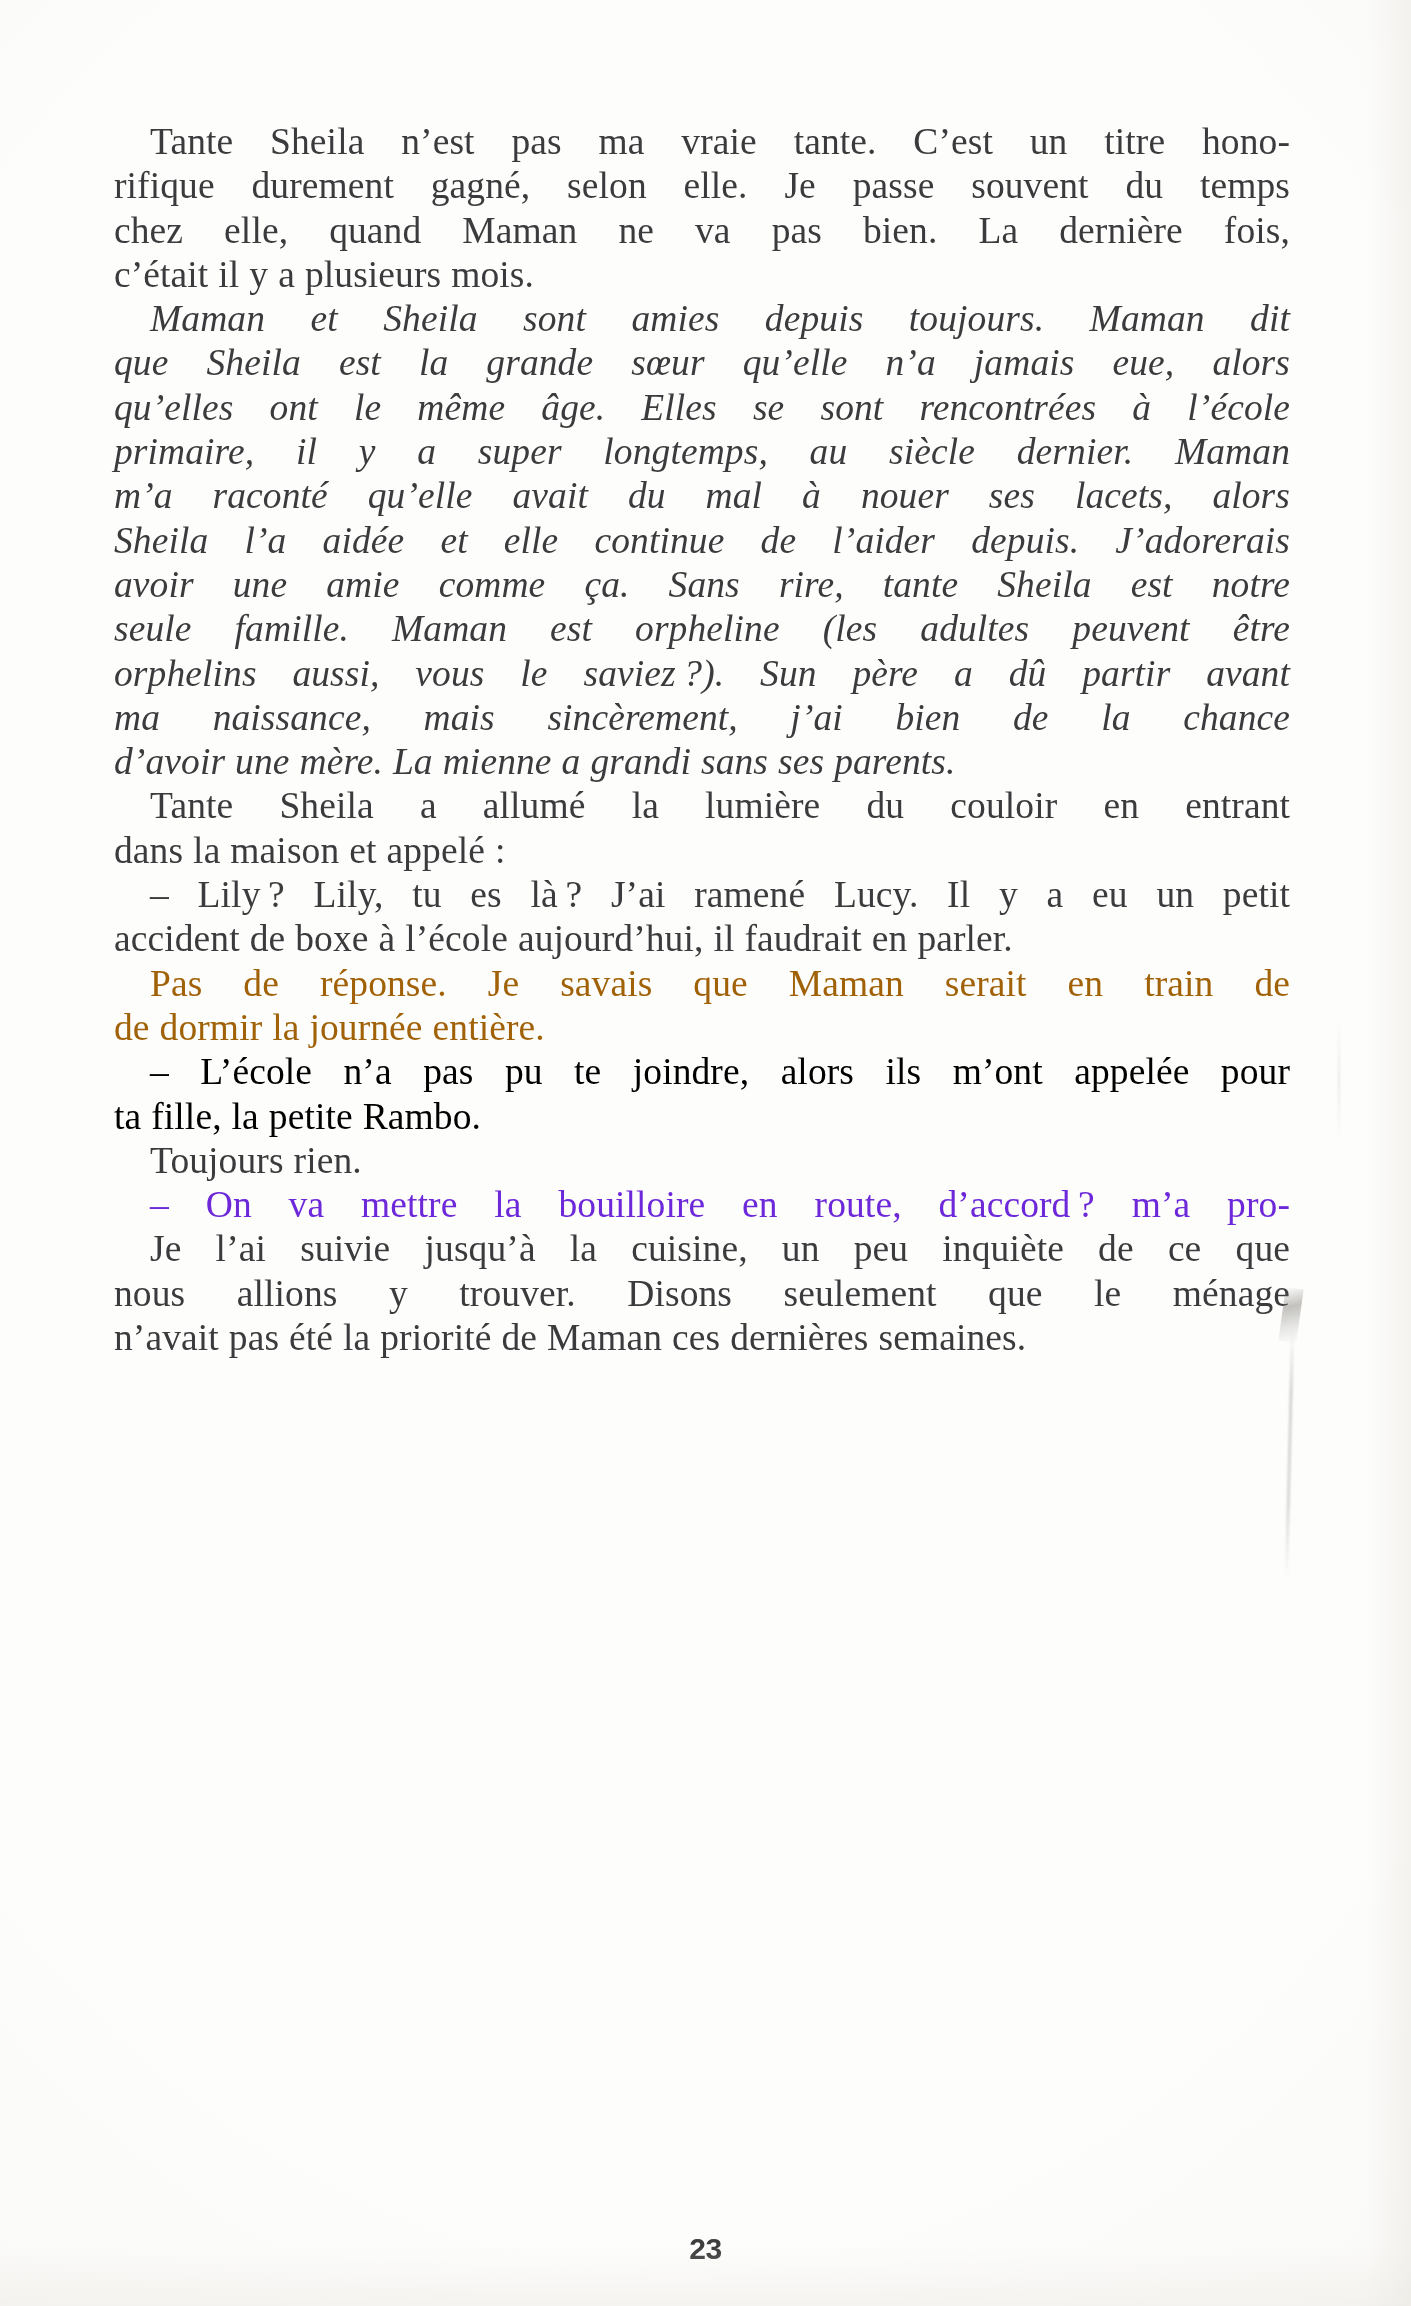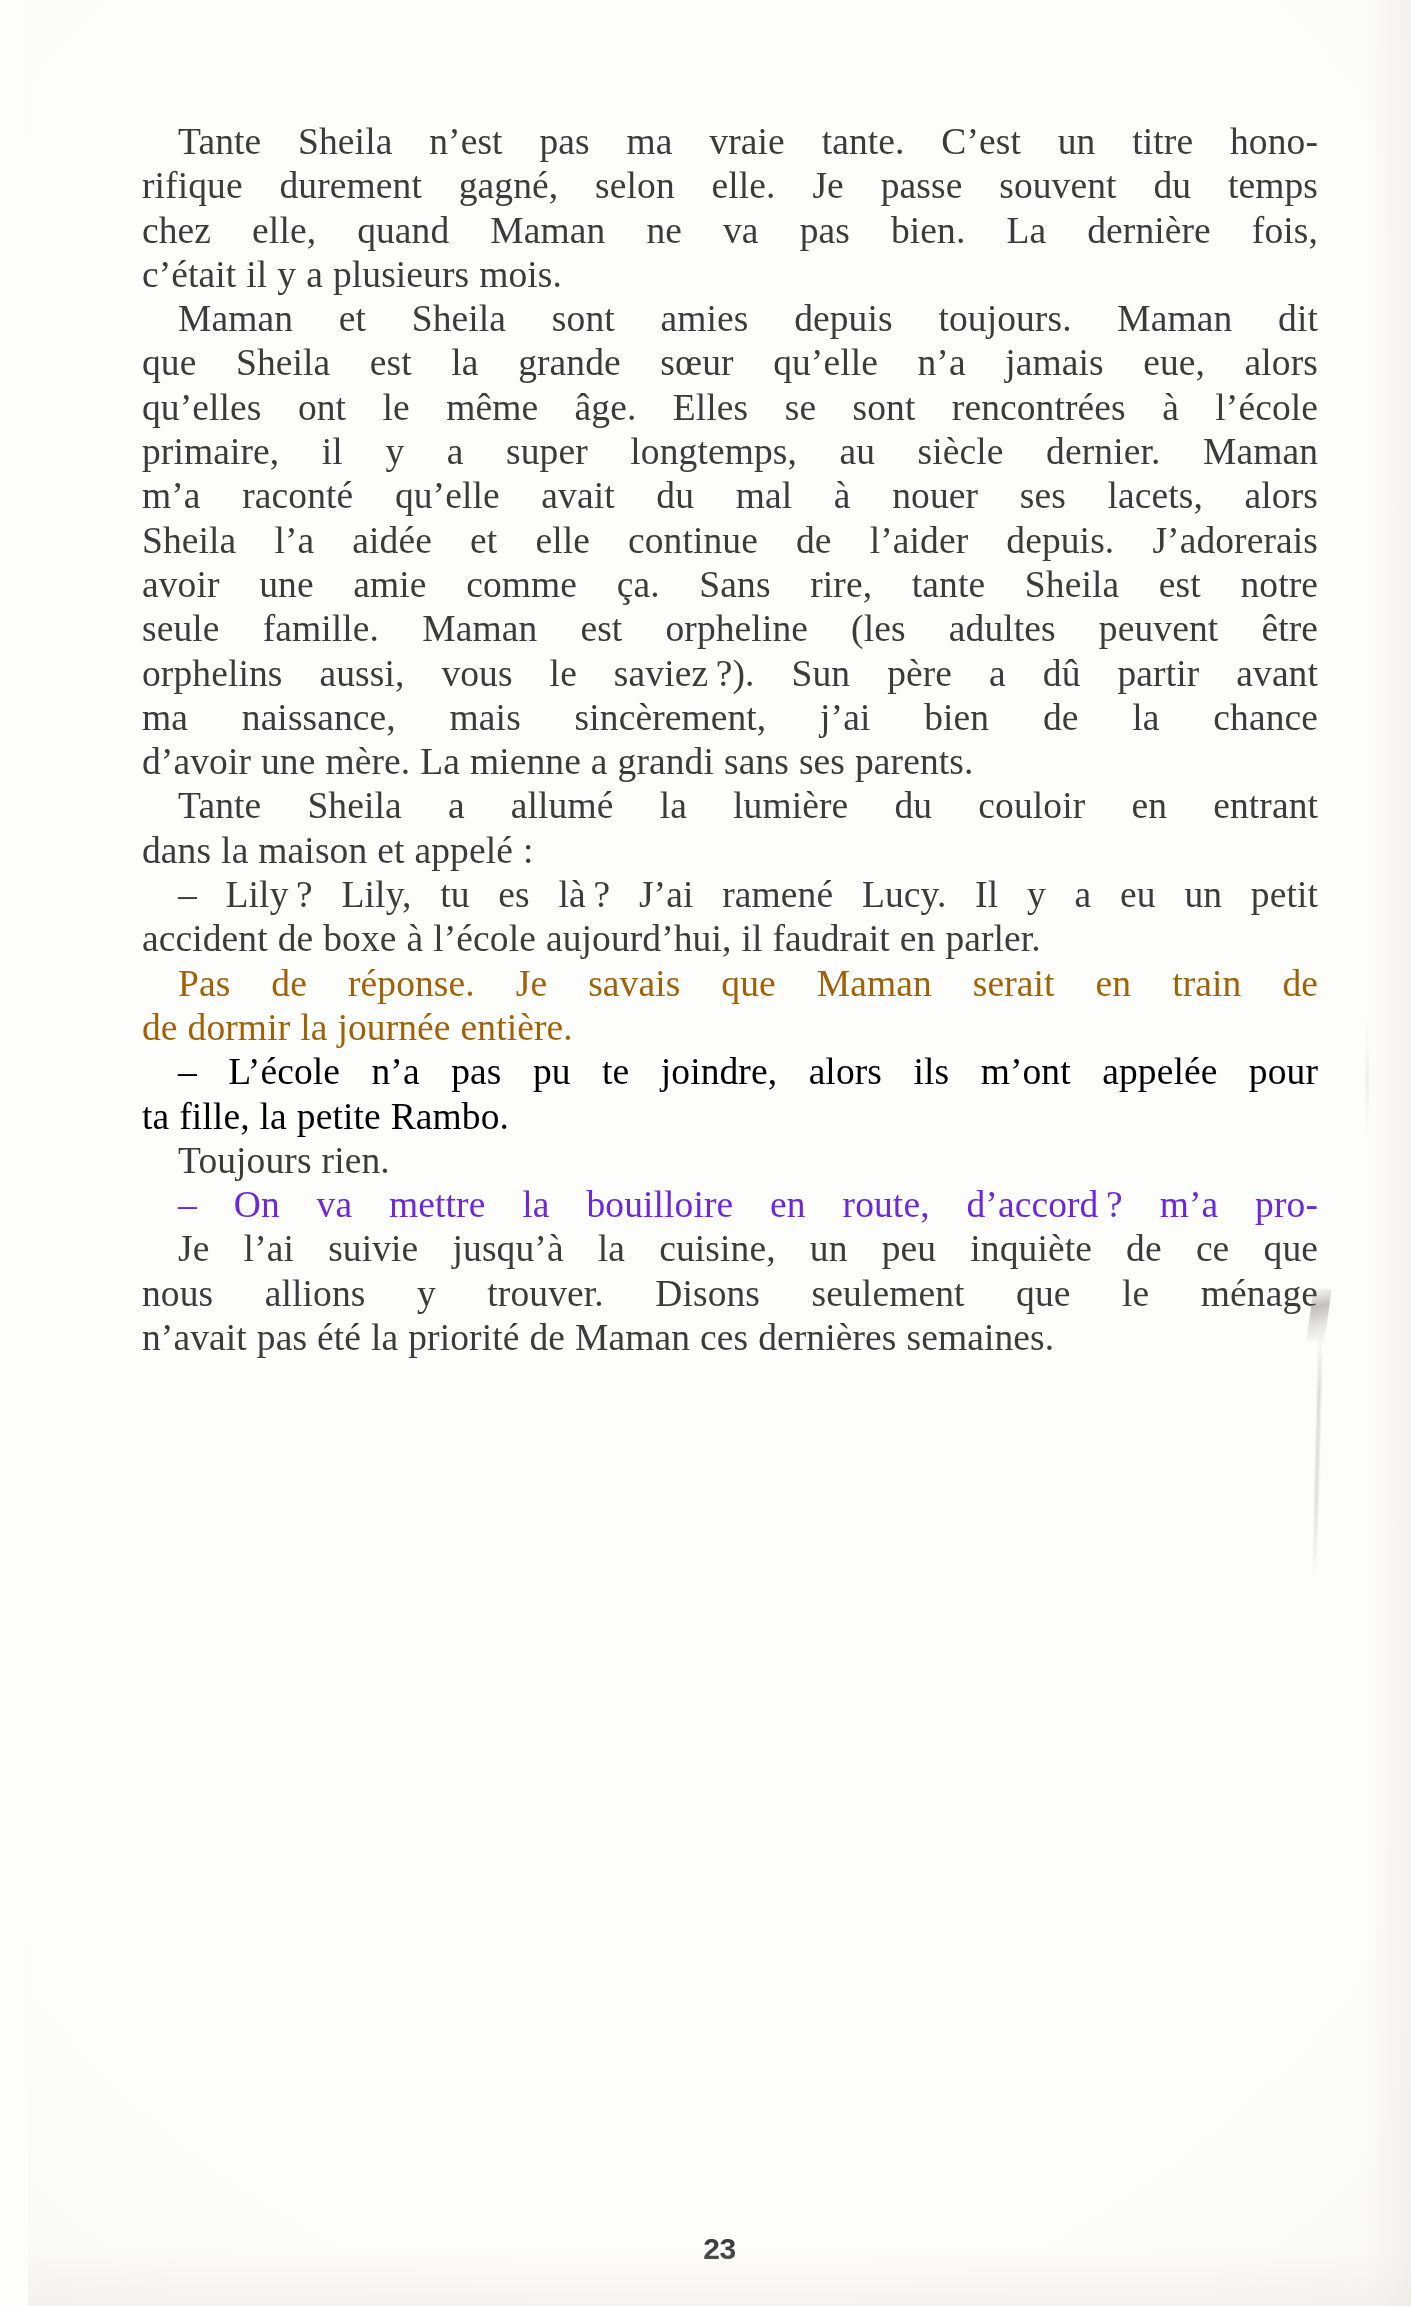--- a/index.html
+++ b/index.html
@@ -12,21 +12,20 @@
     background: #fdfdfc;
     font-family: "Liberation Serif", "DejaVu Serif", serif;
     overflow: hidden;
     position: relative;
   }
 
   #page {
     position: absolute;
     inset: 0;
     background: #fefefd;
-    margin-left: 28px;
   }
 
   
   #paper-tone {
     position: absolute;
     inset: 0;
     background:
       radial-gradient(ellipse 120% 95% at 48% 45%, rgba(255,255,255,0) 55%, rgba(236,234,229,0.55) 100%);
     pointer-events: none;
   }
@@ -133,21 +132,21 @@
 
   <div id="paper-tone" class="artifact"></div>
 
   <div id="text-block">
       <p class="para" style="color: rgb(59, 59, 61);">
         <span class="ln indent">Tante Sheila n’est pas ma vraie tante. C’est un titre hono-</span>
         <span class="ln">rifique durement gagné, selon elle. Je passe souvent du temps</span>
         <span class="ln">chez elle, quand Maman ne va pas bien. La dernière fois,</span>
         <span class="ln last">c’était il y a plusieurs mois.</span>
       </p>
-      <p class="para" style="color: rgb(59, 59, 61);">
+      <p class="para" style="color: rgb(59, 59, 61); font-style: italic;">
         <span class="ln indent">Maman et Sheila sont amies depuis toujours. Maman dit</span>
         <span class="ln">que Sheila est la grande sœur qu’elle n’a jamais eue, alors</span>
         <span class="ln">qu’elles ont le même âge. Elles se sont rencontrées à l’école</span>
         <span class="ln">primaire, il y a super longtemps, au siècle dernier. Maman</span>
         <span class="ln">m’a raconté qu’elle avait du mal à nouer ses lacets, alors</span>
         <span class="ln">Sheila l’a aidée et elle continue de l’aider depuis. J’adorerais</span>
         <span class="ln">avoir une amie comme ça. Sans rire, tante Sheila est notre</span>
         <span class="ln">seule famille. Maman est orpheline (les adultes peuvent être</span>
         <span class="ln">orphelins aussi, vous le saviez ?). Sun père a dû partir avant</span>
         <span class="ln">ma naissance, mais sincèrement, j’ai bien de la chance</span>

